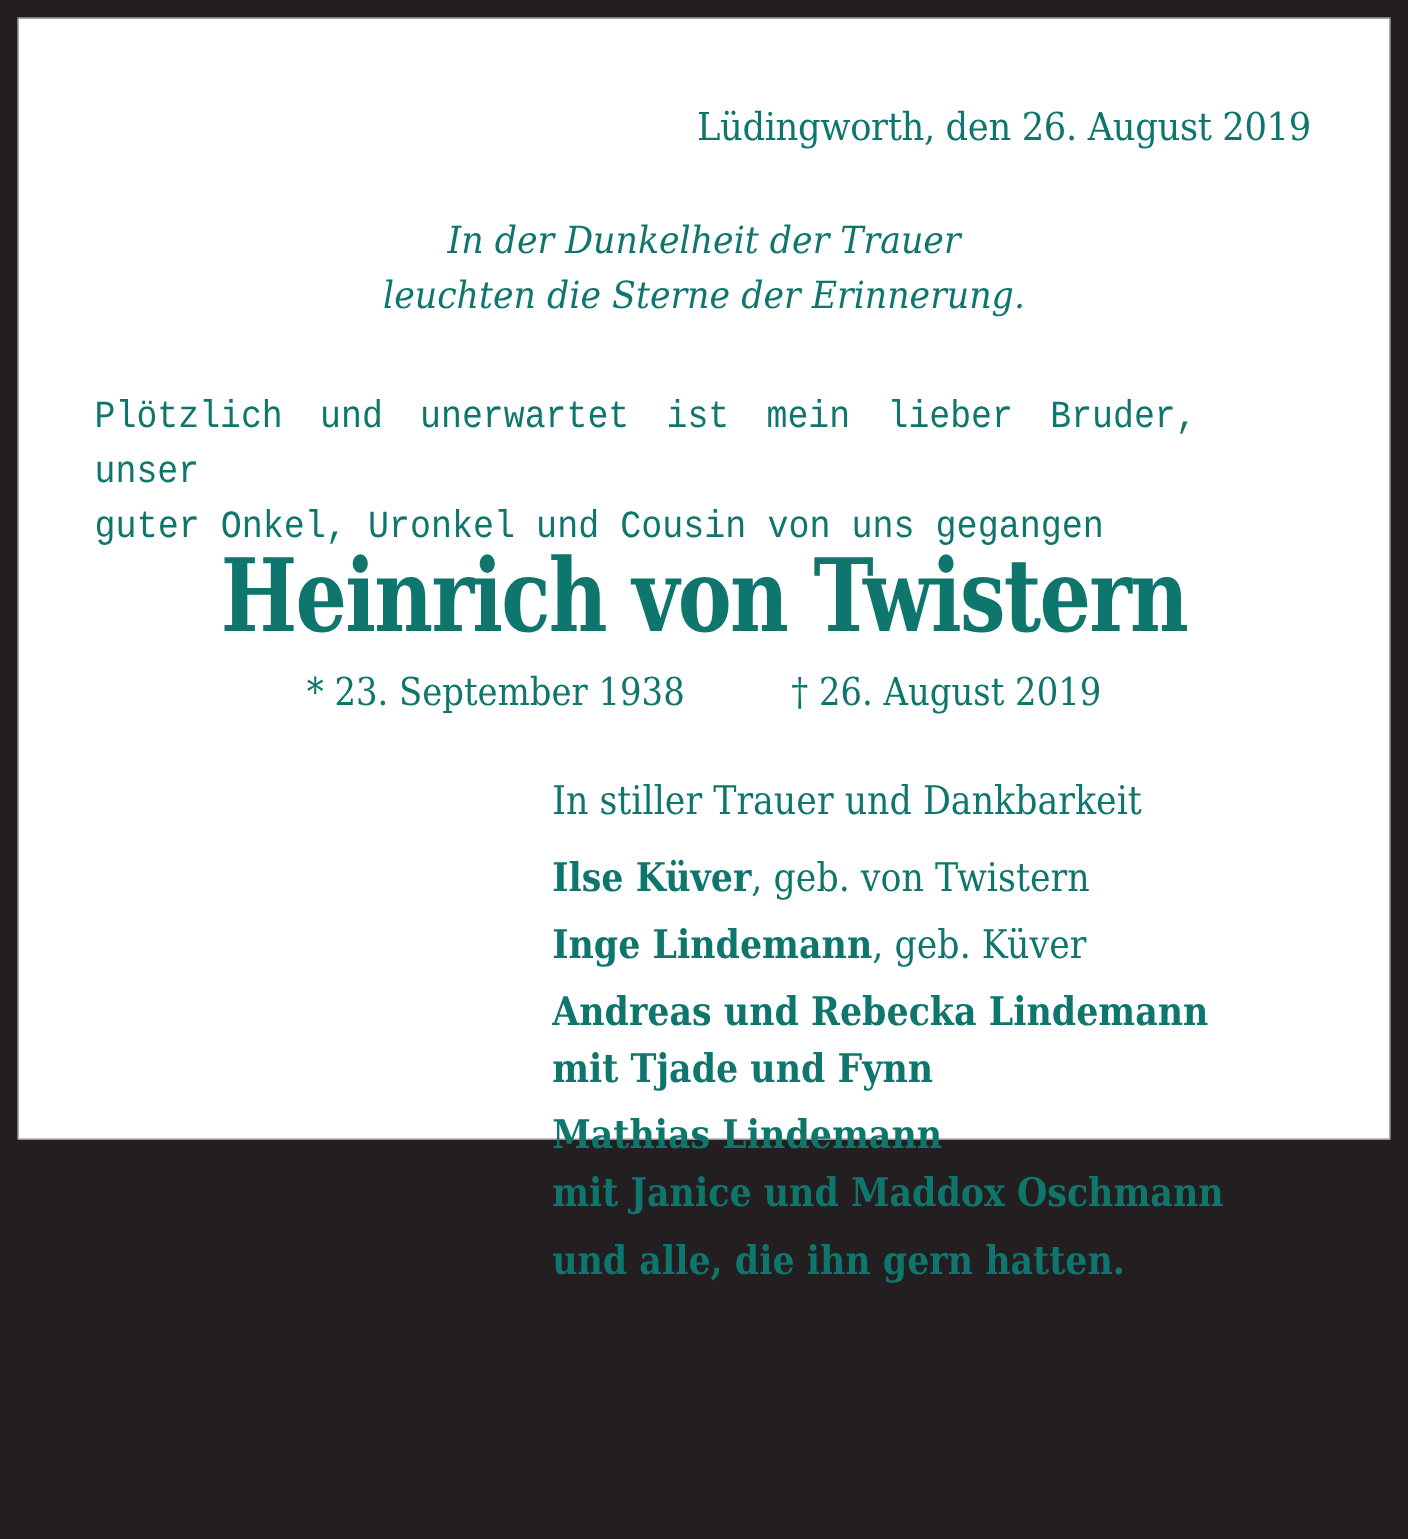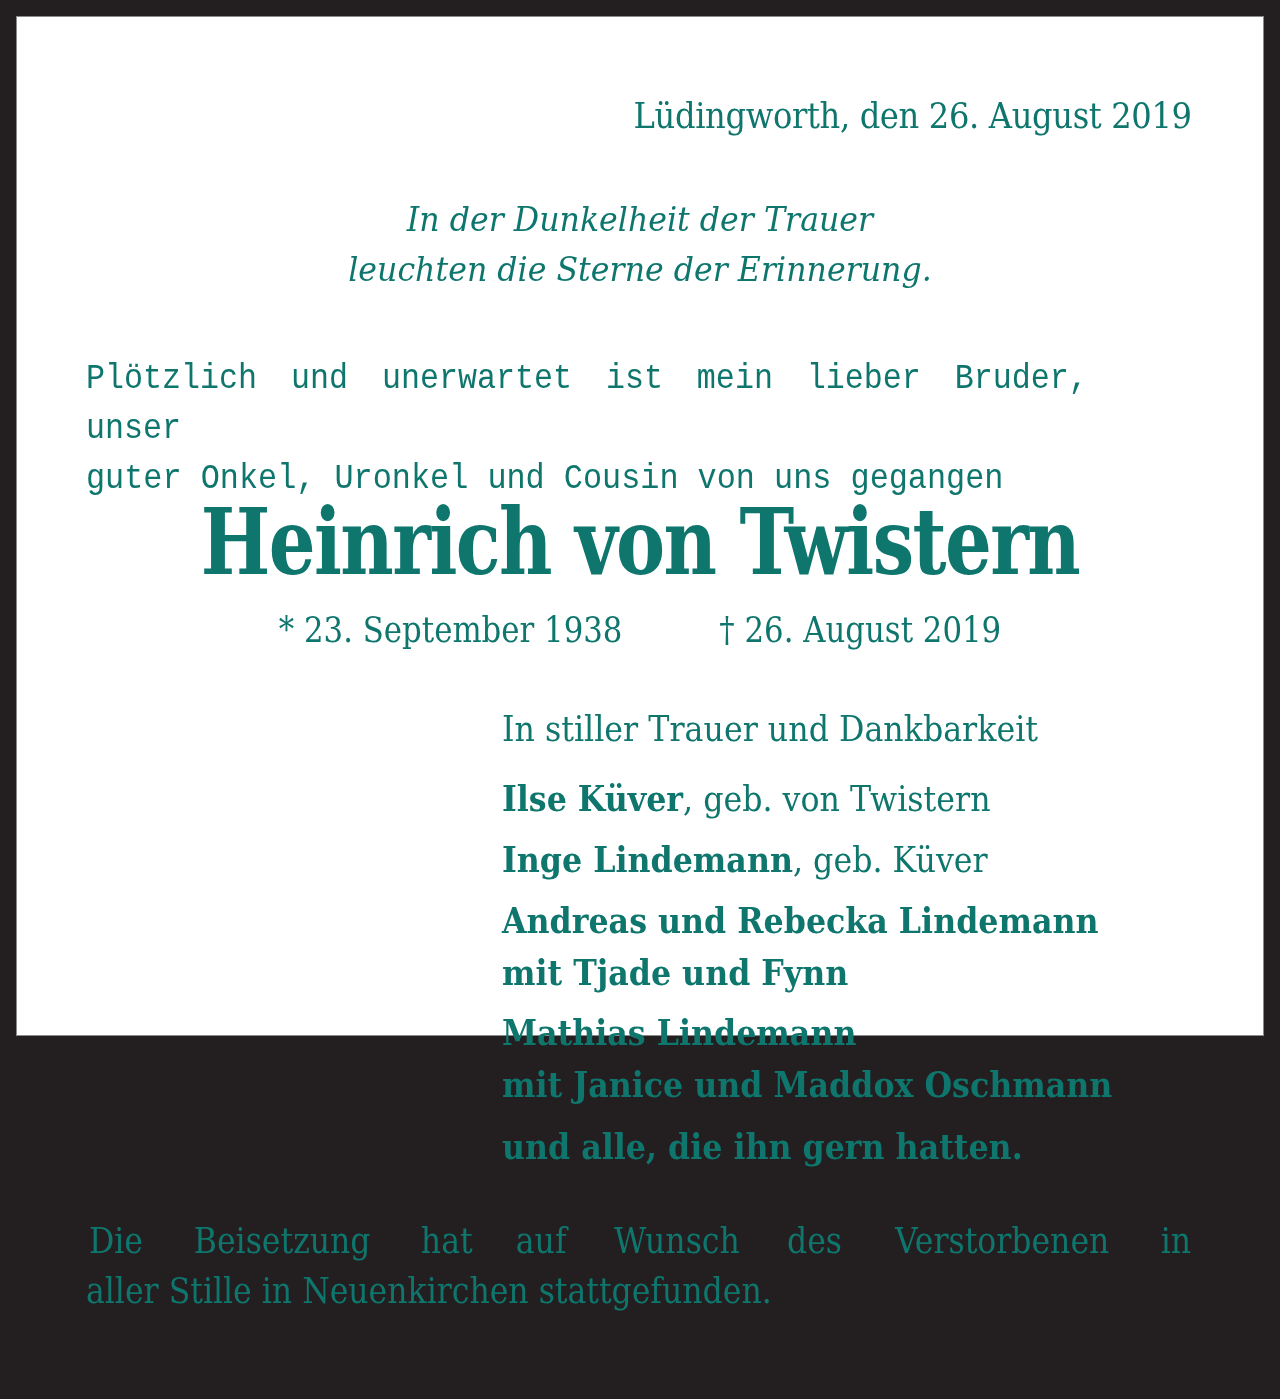--- a/index.html
+++ b/index.html
@@ -150,27 +150,14 @@
       <b style="display:block">Andreas und Rebecka Lindemann</b>
       <b style="display:block">mit Tjade und Fynn</b>
     </div>
     <div class="entry">
       <b style="display:block">Mathias Lindemann</b>
       <b style="display:block">mit Janice und Maddox Oschmann</b>
     </div>
     <div class="final">und alle, die ihn gern hatten.</div>
   </div>
 
-  <div class="abs burial">
-    <div class="l1">
-      <span>Die</span>
-      <span>Beisetzung</span>
-      <span>hat</span>
-      <span>auf</span>
-      <span>Wunsch</span>
-      <span>des</span>
-      <span>Verstorbenen</span>
-      <span>in</span>
-    </div>
-    <span class="l2">aller Stille in Neuenkirchen stattgefunden.</span>
-  </div>
 
 </div>
 
 </body></html>

